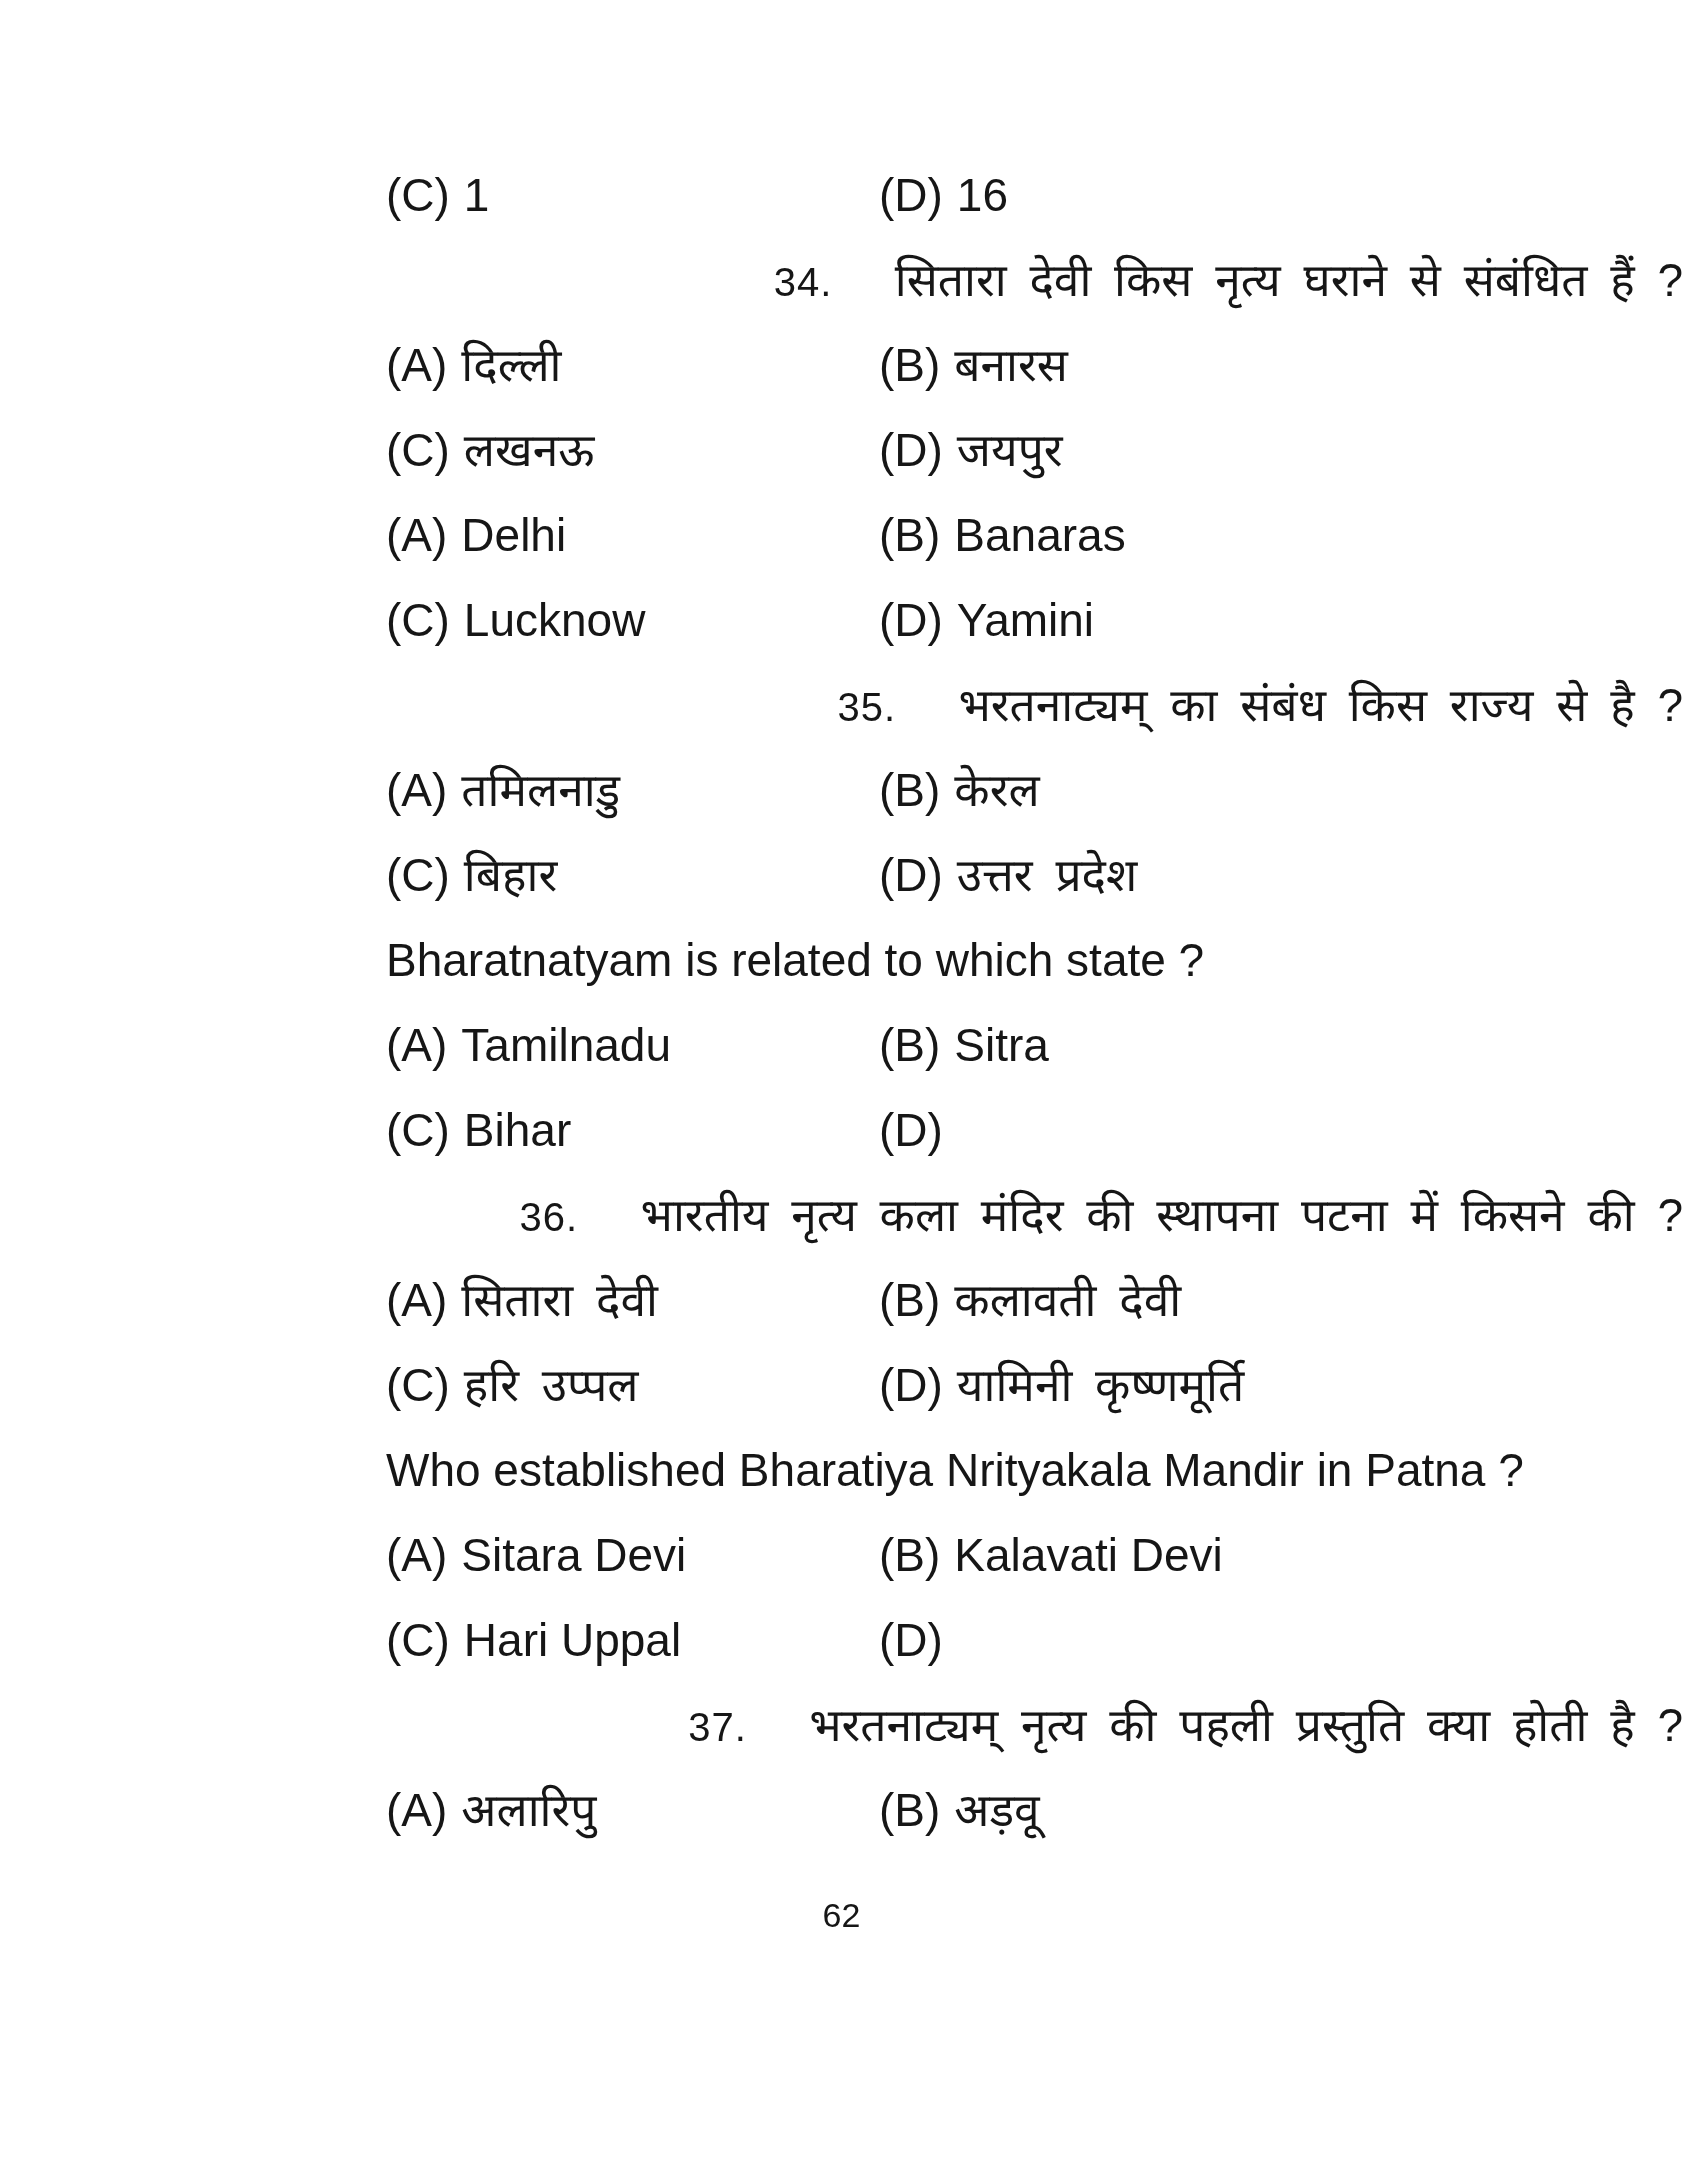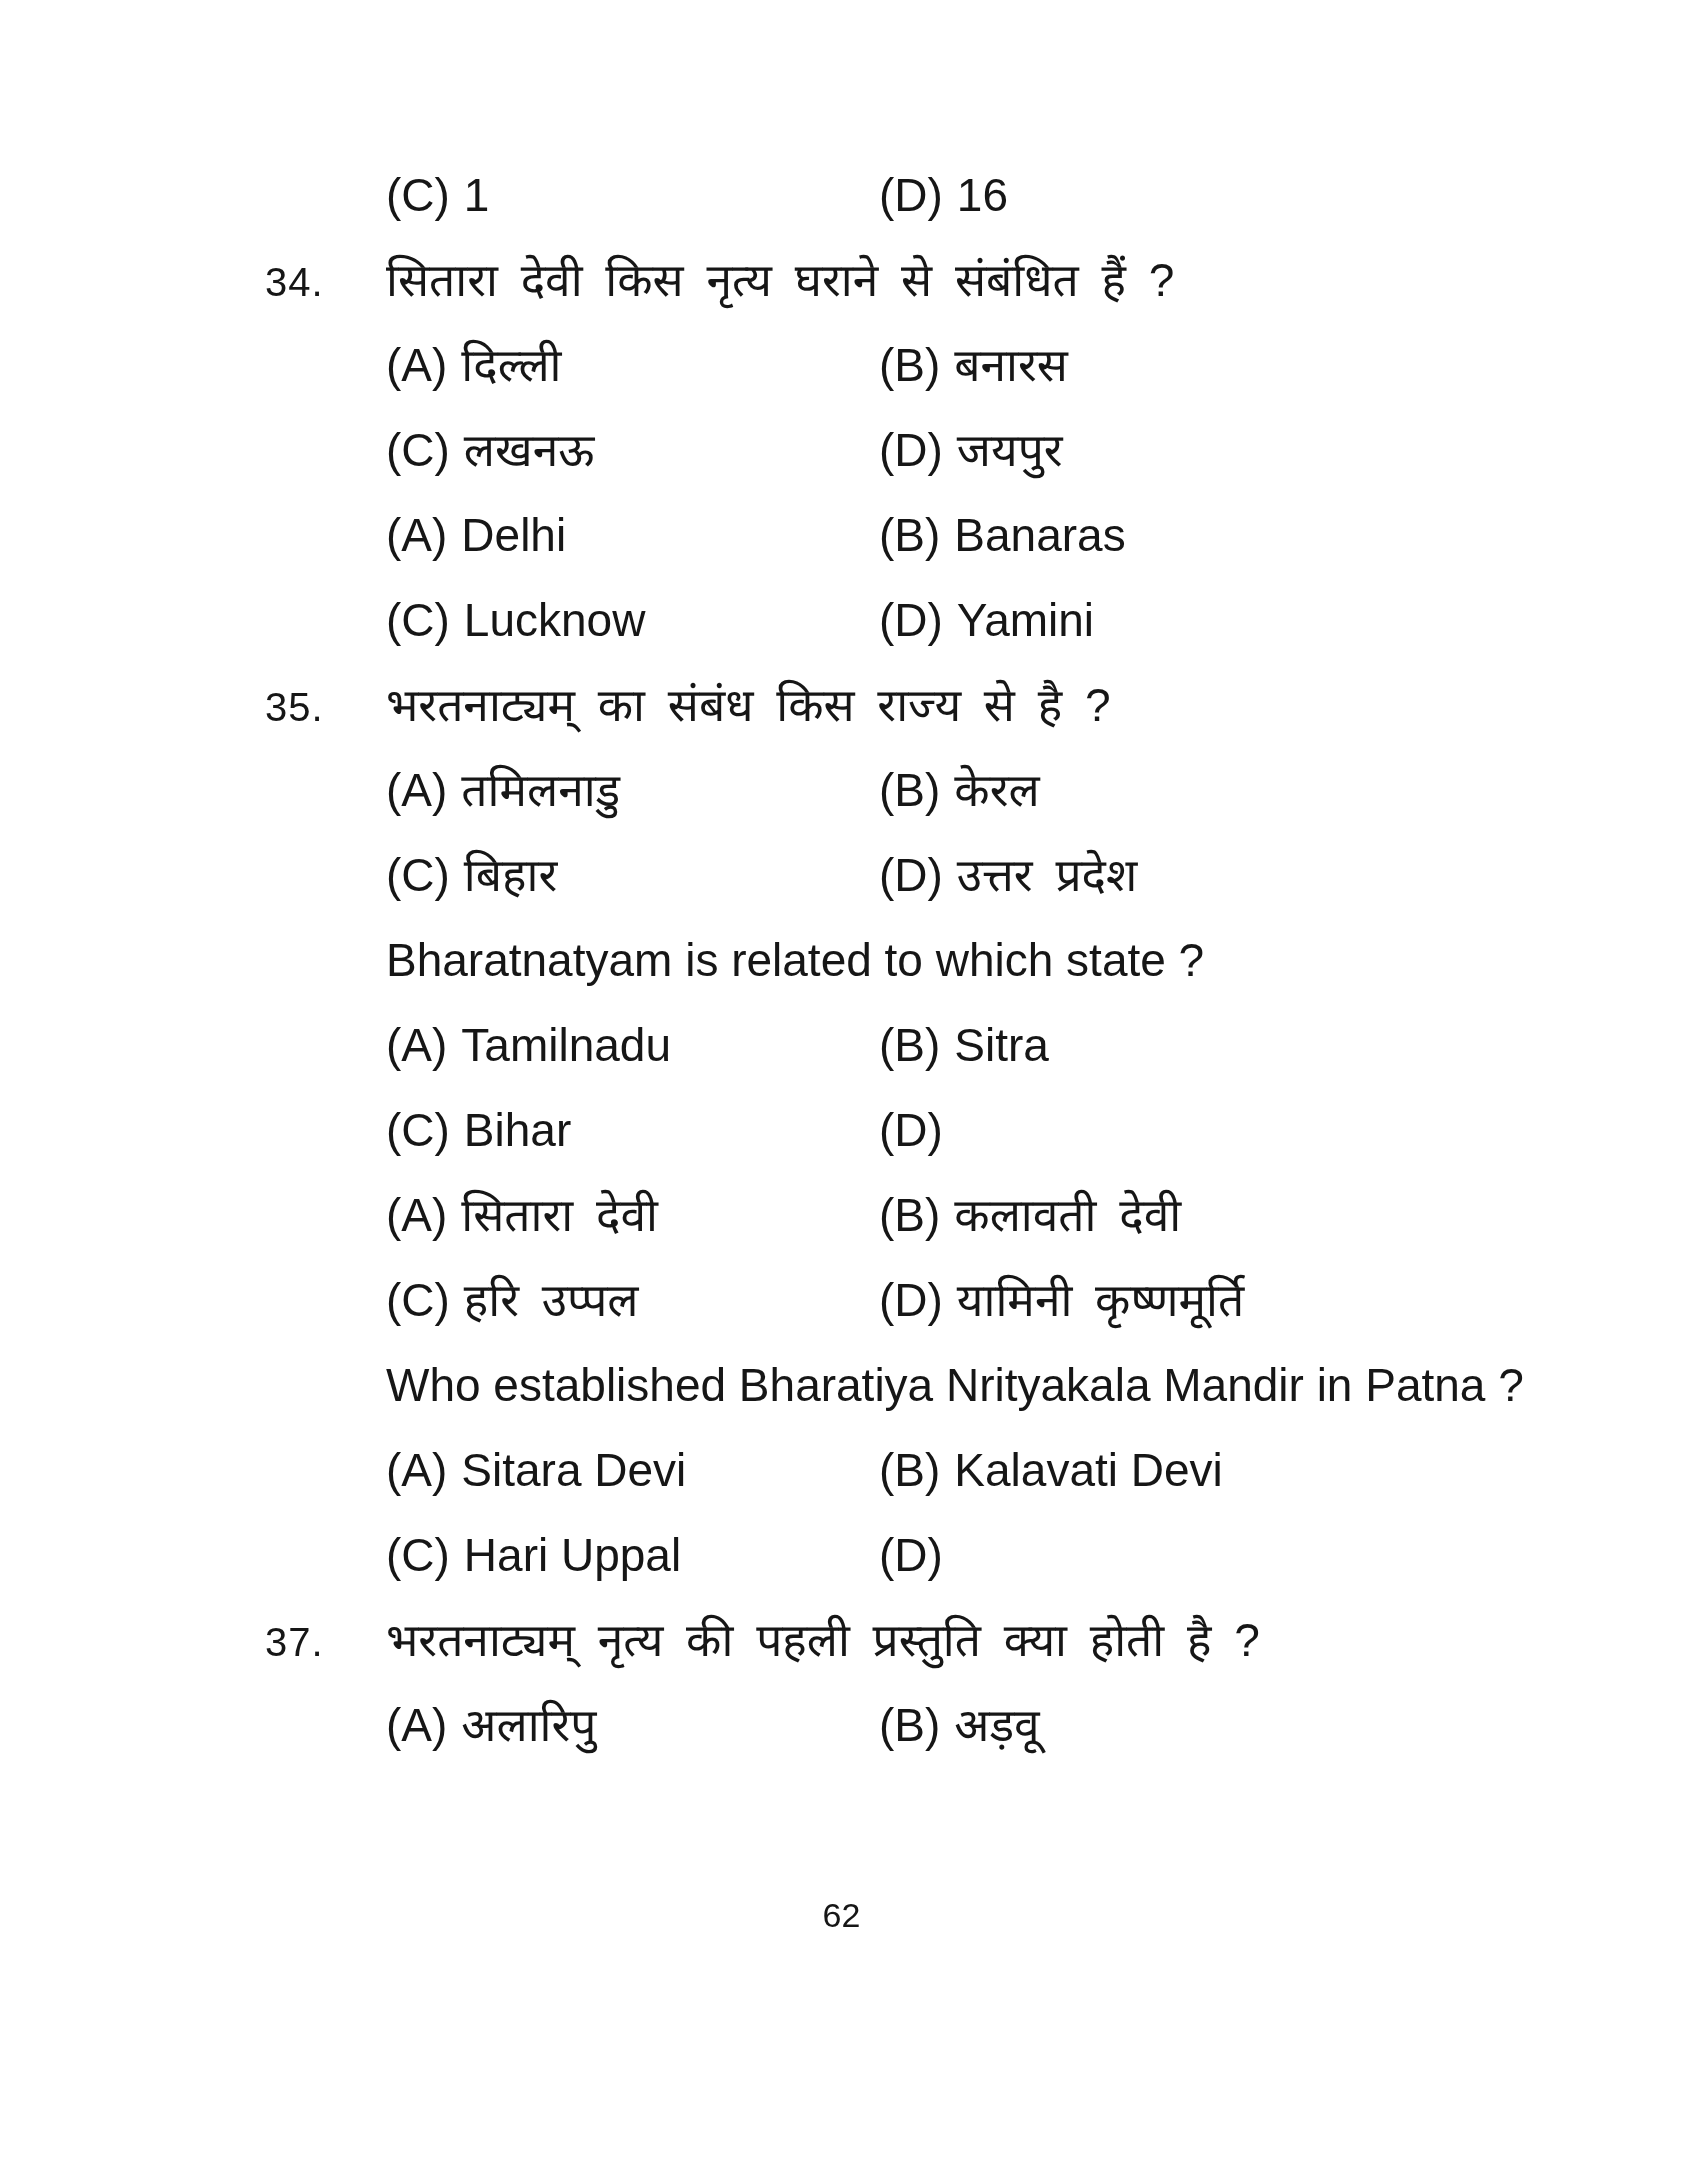--- a/index.html
+++ b/index.html
@@ -22,21 +22,21 @@
   .line {
     height: 59px;
     line-height: 59px;
     margin-bottom: 26px;
     font-size: 46px;
     white-space: nowrap;
     display: flex;
     align-items: baseline;
   }
   
-  .qline { padding-left: 265px; }
+  .qline { padding-left: 265px; justify-content: flex-end; }
   .qline .qnum {
     display: inline-block;
     width: 121px;
     font-size: 40px;
     letter-spacing: 1px;
     flex: 0 0 121px;
   }
   
   .tline { padding-left: 386px; }
   .hindi { word-spacing: 10px; }
@@ -154,20 +154,24 @@
     <div class="line tline">
       <span class="cell colA">
         <span class="opt-key">(C)</span>
         <span>Bihar</span>
       </span>
       <span class="cell">
         <span class="opt-key">(D)</span>
       </span>
     </div>
 
+    <div class="line qline hindi">
+      <span class="qnum">36.</span>
+      <span>भारतीय नृत्य कला मंदिर की स्थापना पटना में किसने की ?</span>
+    </div>
     <div class="line tline hindi">
       <span class="cell colA">
         <span class="opt-key">(A)</span>
         <span>सितारा देवी</span>
       </span>
       <span class="cell">
         <span class="opt-key">(B)</span>
         <span>कलावती देवी</span>
       </span>
     </div>

